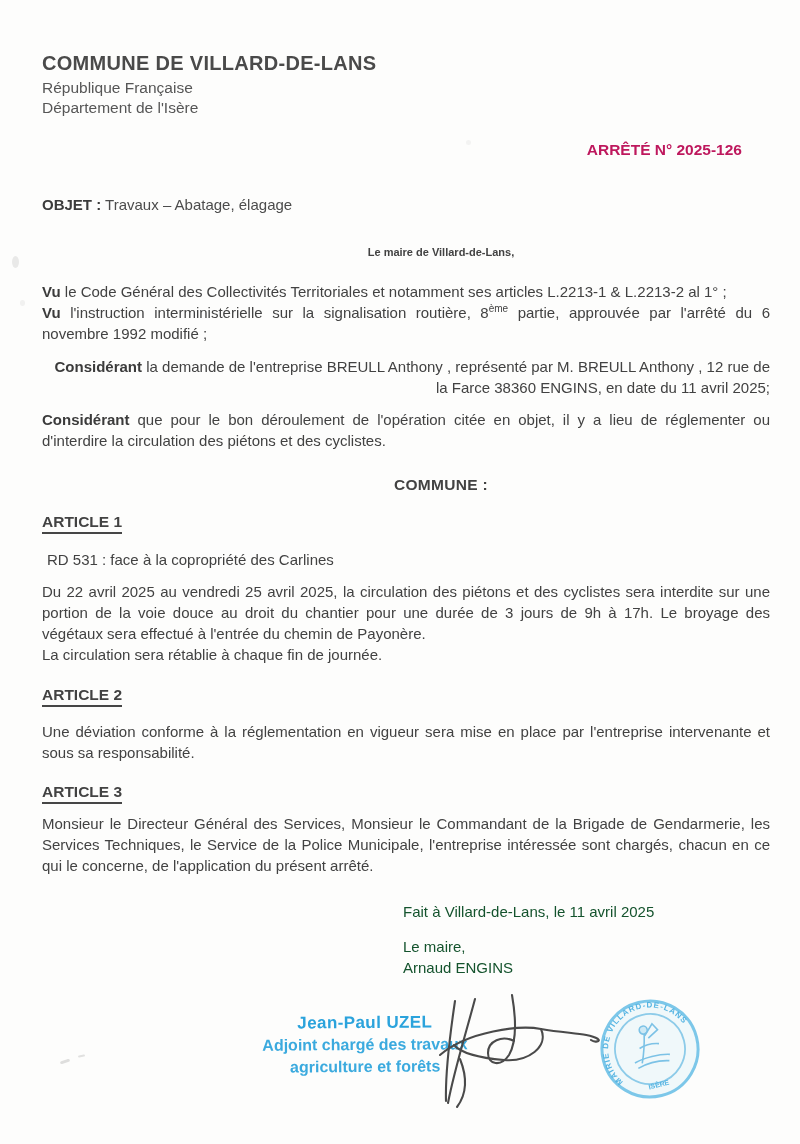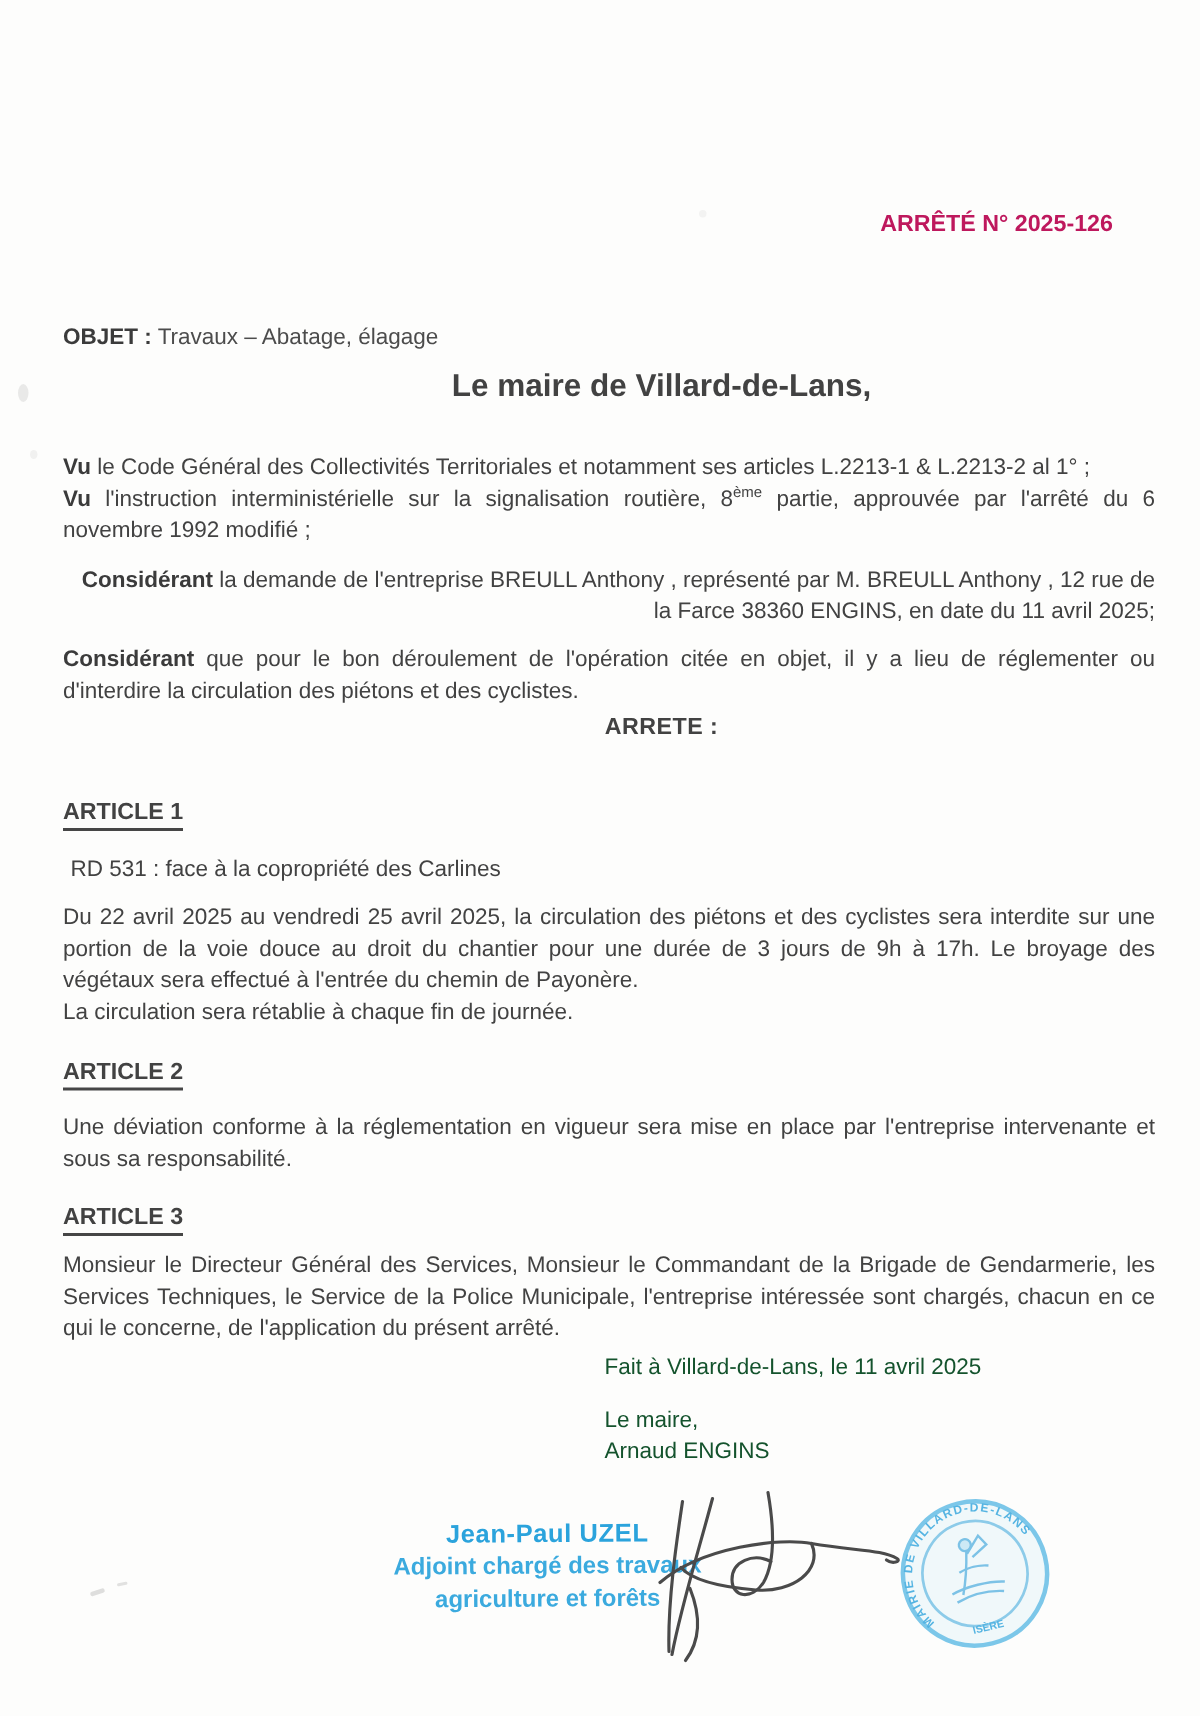--- a/index.html
+++ b/index.html
@@ -6,36 +6,36 @@
   .page{
     position:relative;
     width:800px;height:1144px;
     background:#fdfdfc;
     font-family:"Liberation Sans","DejaVu Sans",sans-serif;
     color:#424242;
     overflow:hidden;
     margin:0 auto;
   }
   .abs{position:absolute;}
-  .col{left:42px;width:728px;margin-top:20px;}
+  .col{left:42px;width:728px;}
   p{margin:0;}
   .body-text{font-size:15px;line-height:21px;}
   .just{text-align:justify;}
   b,strong{color:#3b3b3b;}
 
   
   .commune{font-size:20px;font-weight:bold;letter-spacing:.3px;color:#4a4a4a;}
   .hdr-sub{font-size:15.5px;line-height:20px;color:#565656;margin-top:3px;}
 
   .arrete-no{font-size:15.5px;font-weight:bold;color:#be185d;}
 
   .objet-line{font-size:15px;color:#4c4c4c;}
 
   .centered-block{left:42px;width:728px;text-align:center;padding-left:70px;box-sizing:border-box;}
-  .salutation{font-size:21px;font-weight:bold;}
+  .salutation{font-size:11px;font-weight:bold;}
   .decree-heading{font-size:15.5px;font-weight:bold;letter-spacing:.3px;}
 
   .article-h{font-size:15.5px;font-weight:bold;}
   .article-h .u{display:inline-block;border-bottom:2px solid #464646;padding-bottom:1px;}
   .article-sub{font-size:15px;font-weight:normal;padding-left:5px;}
 
   .closing{font-size:15px;line-height:21px;color:#14532d;}
 
   
   .stamp{
@@ -47,37 +47,42 @@
 
   sup{font-size:10px;vertical-align:super;line-height:0;}
 
   .speck{position:absolute;background:rgba(60,60,60,.10);border-radius:50%;}
 </style>
 </head>
 <body>
 
 <div class="page">
 
+  <div class="abs" style="left:42px;top:52px;">
+    <div class="commune">COMMUNE DE VILLARD-DE-LANS</div>
+    <div class="hdr-sub">République Française</div>
+    <div class="hdr-sub" style="margin-top:0;">Département de l'Isère</div>
+  </div>
 
   <div class="abs arrete-no" style="right:58px;top:141px;">ARRÊTÉ N° 2025-126</div>
 
   <p class="abs col objet-line" style="top:196px;"><b>OBJET :</b><span> Travaux – Abatage, élagage</span></p>
 
   <div class="abs centered-block salutation" style="top:246px;">Le maire de Villard-de-Lans,</div>
 
   <div class="abs col body-text" style="top:281px;">
     <p><b>Vu</b><span> le Code Général des Collectivités Territoriales et notamment ses articles L.2213-1 &amp; L.2213-2 al 1° ;</span></p>
     <p class="just"><b>Vu</b><span> l'instruction interministérielle sur la signalisation routière, 8</span><sup>ème</sup><span> partie, approuvée par l'arrêté du 6 novembre 1992 modifié ;</span></p>
   </div>
 
   <p class="abs col body-text" style="top:356px;text-align:right;"><b>Considérant</b><span> la demande de l'entreprise BREULL Anthony , représenté par M. BREULL Anthony , 12 rue de la Farce 38360 ENGINS, en date du 11 avril 2025;</span></p>
 
   <p class="abs col body-text just" style="top:409px;"><b>Considérant</b><span> que pour le bon déroulement de l'opération citée en objet, il y a lieu de réglementer ou d'interdire la circulation des piétons et des cyclistes.</span></p>
 
-  <div class="abs centered-block decree-heading" style="top:476px;">ARRETE :</div>
+  <div class="abs centered-block decree-heading" style="top:476px;">COMMUNE :</div>
 
   <div class="abs col article-h" style="top:513px;"><span class="u">ARTICLE 1</span></div>
   <div class="abs col article-sub" style="top:551px;">RD 531 : face à la copropriété des Carlines</div>
   <div class="abs col body-text" style="top:581px;">
     <p class="just">Du 22 avril 2025 au vendredi 25 avril  2025, la circulation des piétons et des cyclistes  sera interdite sur une portion de la voie douce au droit du chantier pour une durée de 3 jours de 9h à 17h. Le broyage des végétaux sera effectué à l'entrée du chemin de Payonère.</p>
     <p>La circulation sera rétablie à chaque fin de journée.</p>
   </div>
 
   <div class="abs col article-h" style="top:686px;"><span class="u">ARTICLE 2</span></div>
   <div class="abs col body-text" style="top:721px;">

